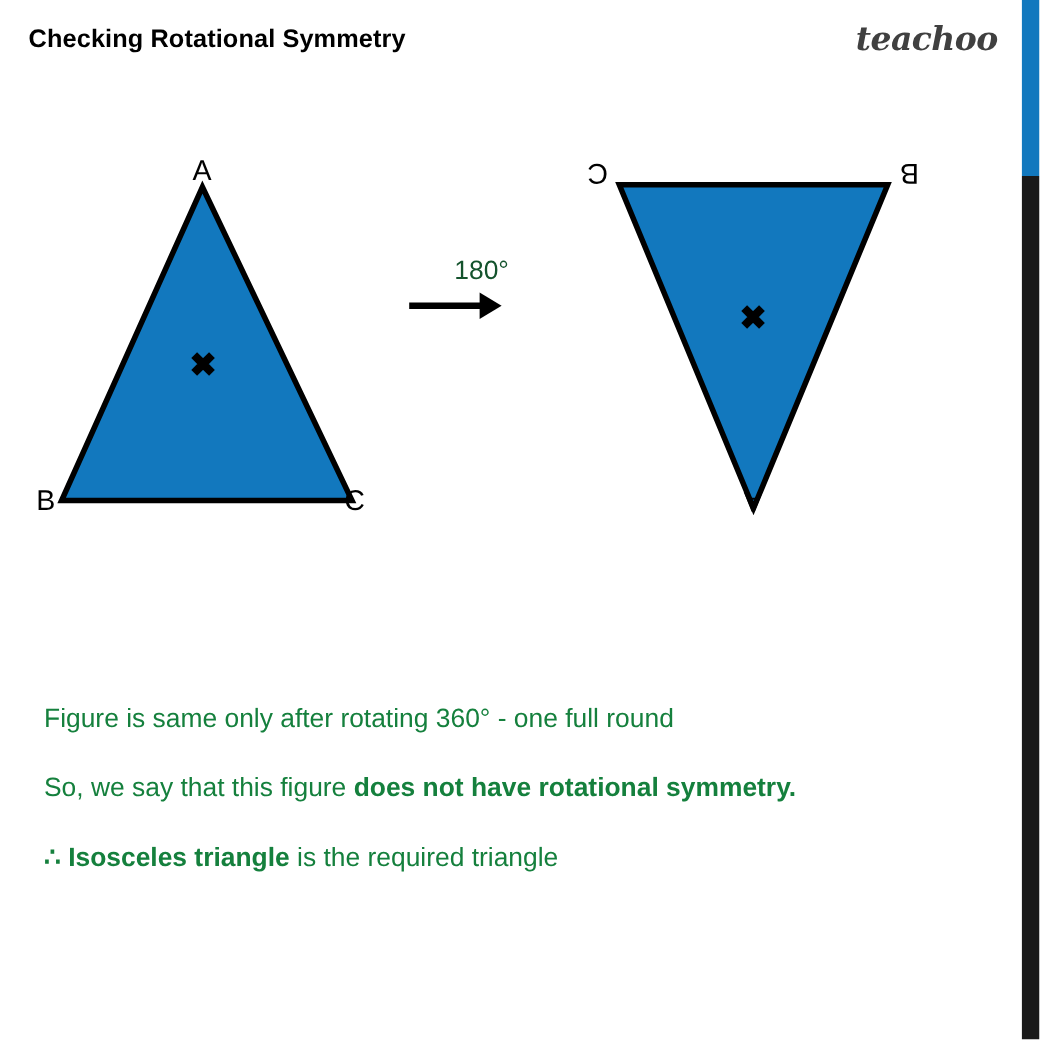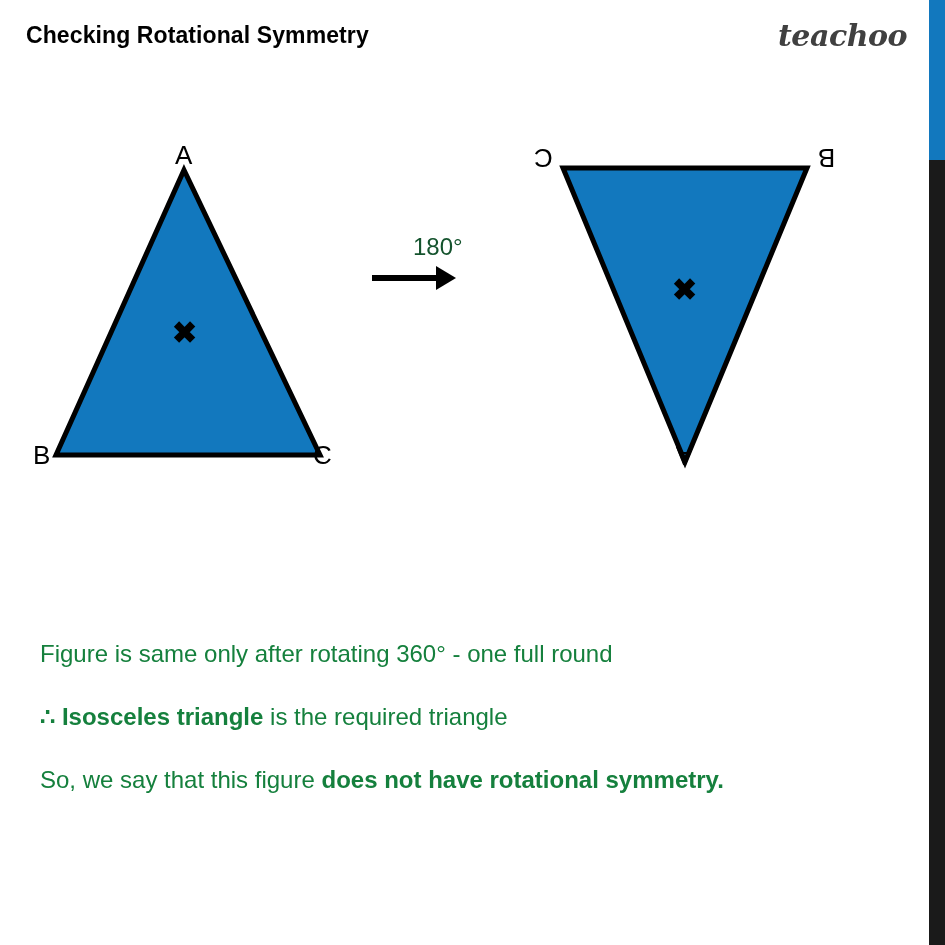--- a/index.html
+++ b/index.html
@@ -137,17 +137,17 @@
     </svg>
     <div class="label flipped" style="left:534px; top:42px;">C</div>
     <div class="label flipped" style="left:818px; top:42px;">B</div>
     <div class="label flipped" style="left:676px; top:340px;">A</div>
     <div class="cross" style="left:672px; top:175px;">✖</div>
 
   </div>
 
   <div class="text-block">
     <div class="text-line">Figure is same only after rotating 360° - one full round</div>
+    <div class="text-line"><span>So, we say that this figure </span><b>does not have rotational symmetry.</b></div>
     <div class="text-line"><b>∴ </b><b>Isosceles triangle</b><span> is the required triangle</span></div>
-    <div class="text-line"><span>So, we say that this figure </span><b>does not have rotational symmetry.</b></div>
   </div>
 
 </div>
 
 </body></html>

